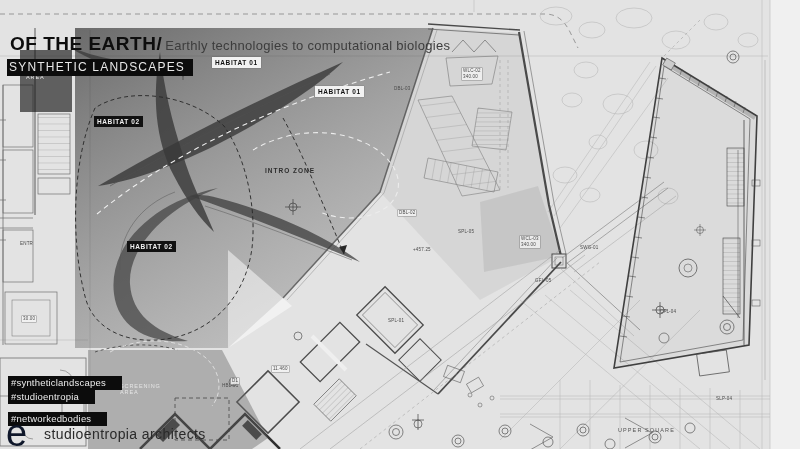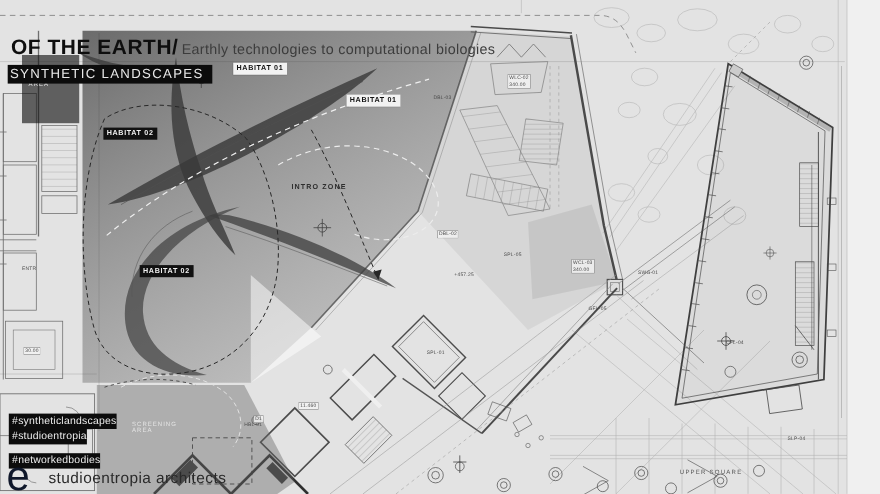--- a/index.html
+++ b/index.html
@@ -9,21 +9,21 @@
   html,body{margin:0;padding:0;}
   .stage{position:relative;width:800px;height:449px;overflow:hidden;background:var(--background);
          font-family:"Liberation Sans",sans-serif;}
   .stage svg{position:absolute;left:0;top:0;}
   .hdr{position:absolute;left:10px;top:5px;display:flex;align-items:baseline;gap:3px;z-index:20;margin-top:28px;}
   .title{font-size:19px;font-weight:bold;letter-spacing:.5px;color:var(--ink);white-space:nowrap;}
   .subtitle{font-size:13px;color:var(--subtitle-ink);letter-spacing:.3px;white-space:nowrap;text-align:center;}
   .banner{position:absolute;left:7px;top:27px;background:var(--banner-bg);color:var(--banner-text);
           font-size:12px;letter-spacing:1.2px;padding:1px 8px 2px 2px;z-index:20;white-space:nowrap;margin-top:32px;}
   .hashtag{position:absolute;left:8px;background:var(--banner-bg);color:#ececec;font-size:9.5px;
-           padding:1px 0 2px 3px;letter-spacing:.2px;z-index:20;white-space:nowrap;}
+           padding:1px 16px 2px 3px;letter-spacing:.2px;z-index:20;white-space:nowrap;}
   .logo-e{position:absolute;left:6px;top:414px;font-size:38px;color:#0f172a;line-height:1;z-index:20;}
   .studio{position:absolute;left:44px;top:426px;font-size:14px;color:#2a2a2a;letter-spacing:.4px;z-index:20;}
   .zl{position:absolute;font-size:6.5px;font-weight:bold;letter-spacing:.6px;padding:2px 3px;z-index:15;
       line-height:1.1;white-space:pre-line;}
   .zl-light{background:var(--label-light-bg);color:#111;box-shadow:0 0 1px rgba(0,0,0,.4);}
   .zl-dark{background:var(--label-dark-bg);color:#f0f0f0;}
   .zl-plain{background:transparent;color:#2e2e2e;letter-spacing:1px;}
   .zl-screen{background:transparent;color:#e5e5e5;font-weight:normal;letter-spacing:.9px;font-size:5.5px;}
   .pl{position:absolute;font-size:4.5px;color:#4a4a4a;letter-spacing:.2px;line-height:1.3;
       white-space:pre-line;z-index:12;}

